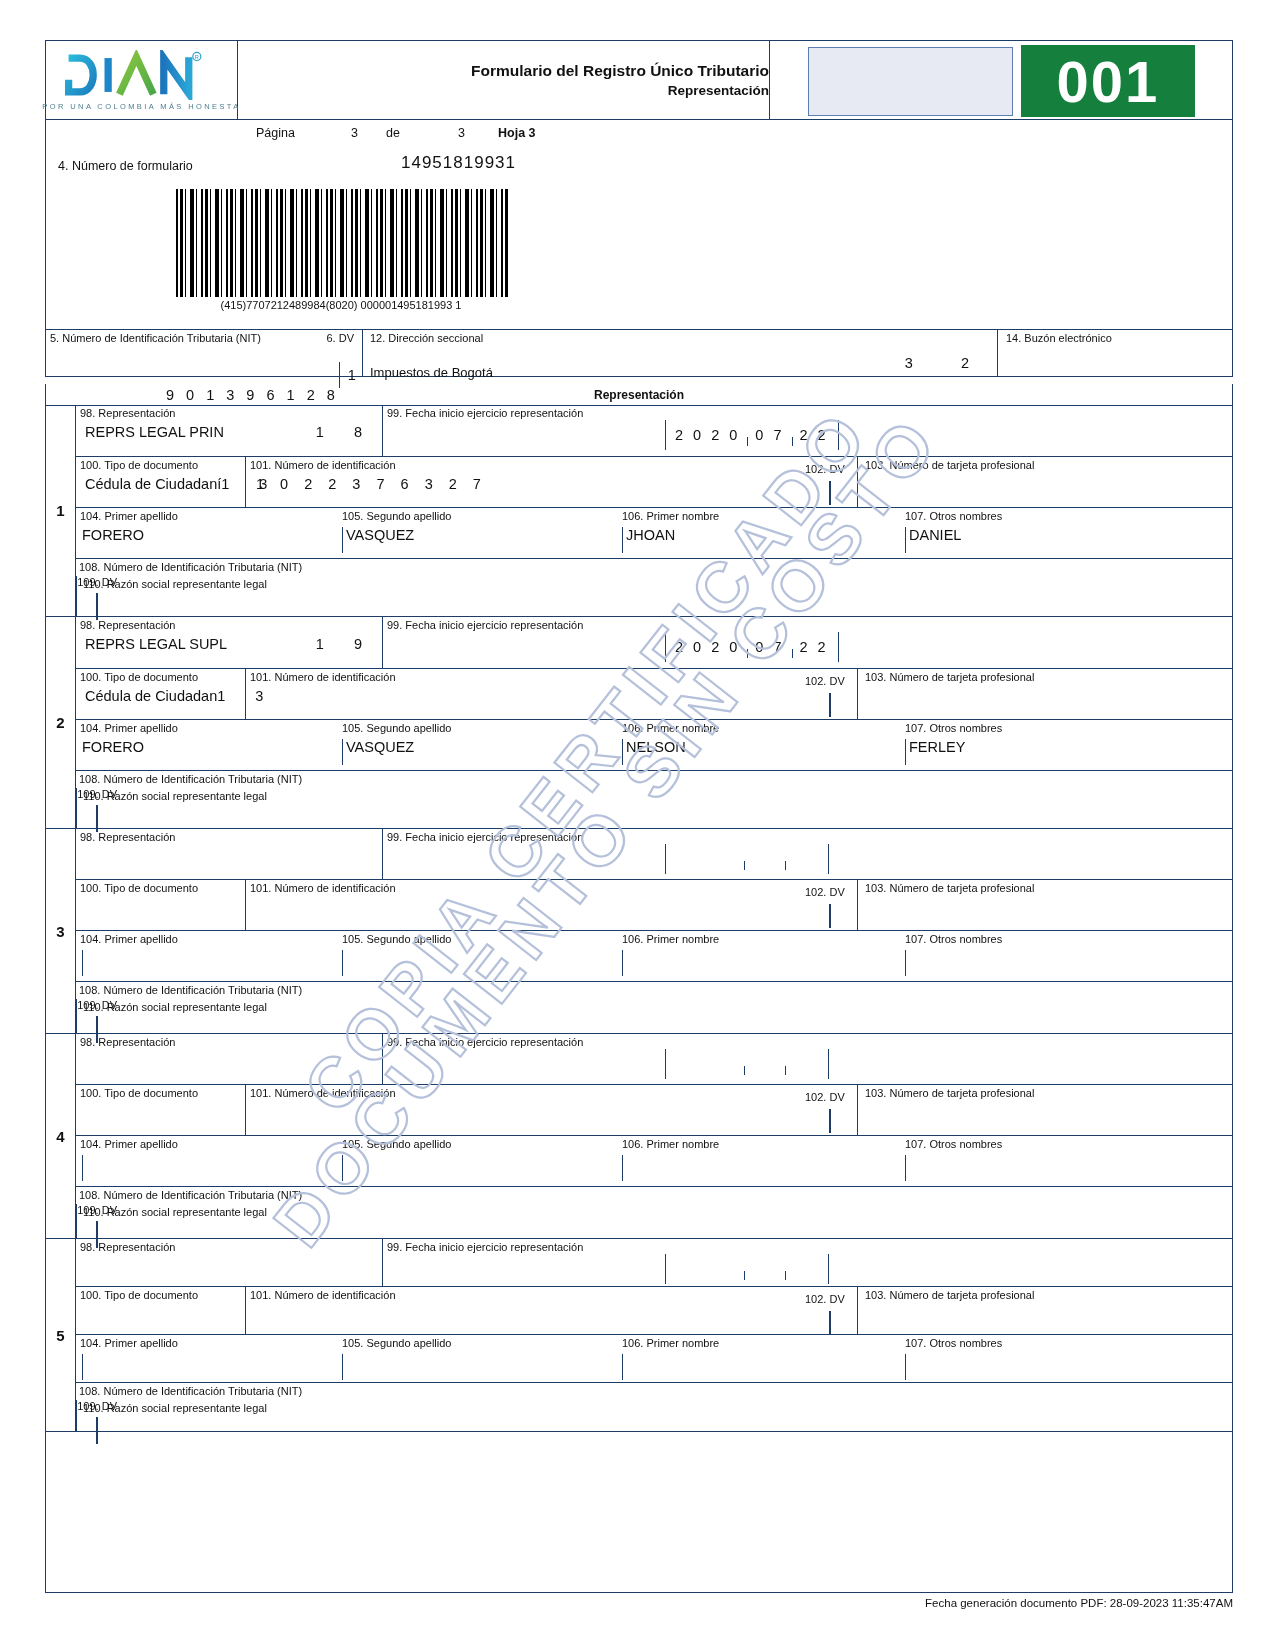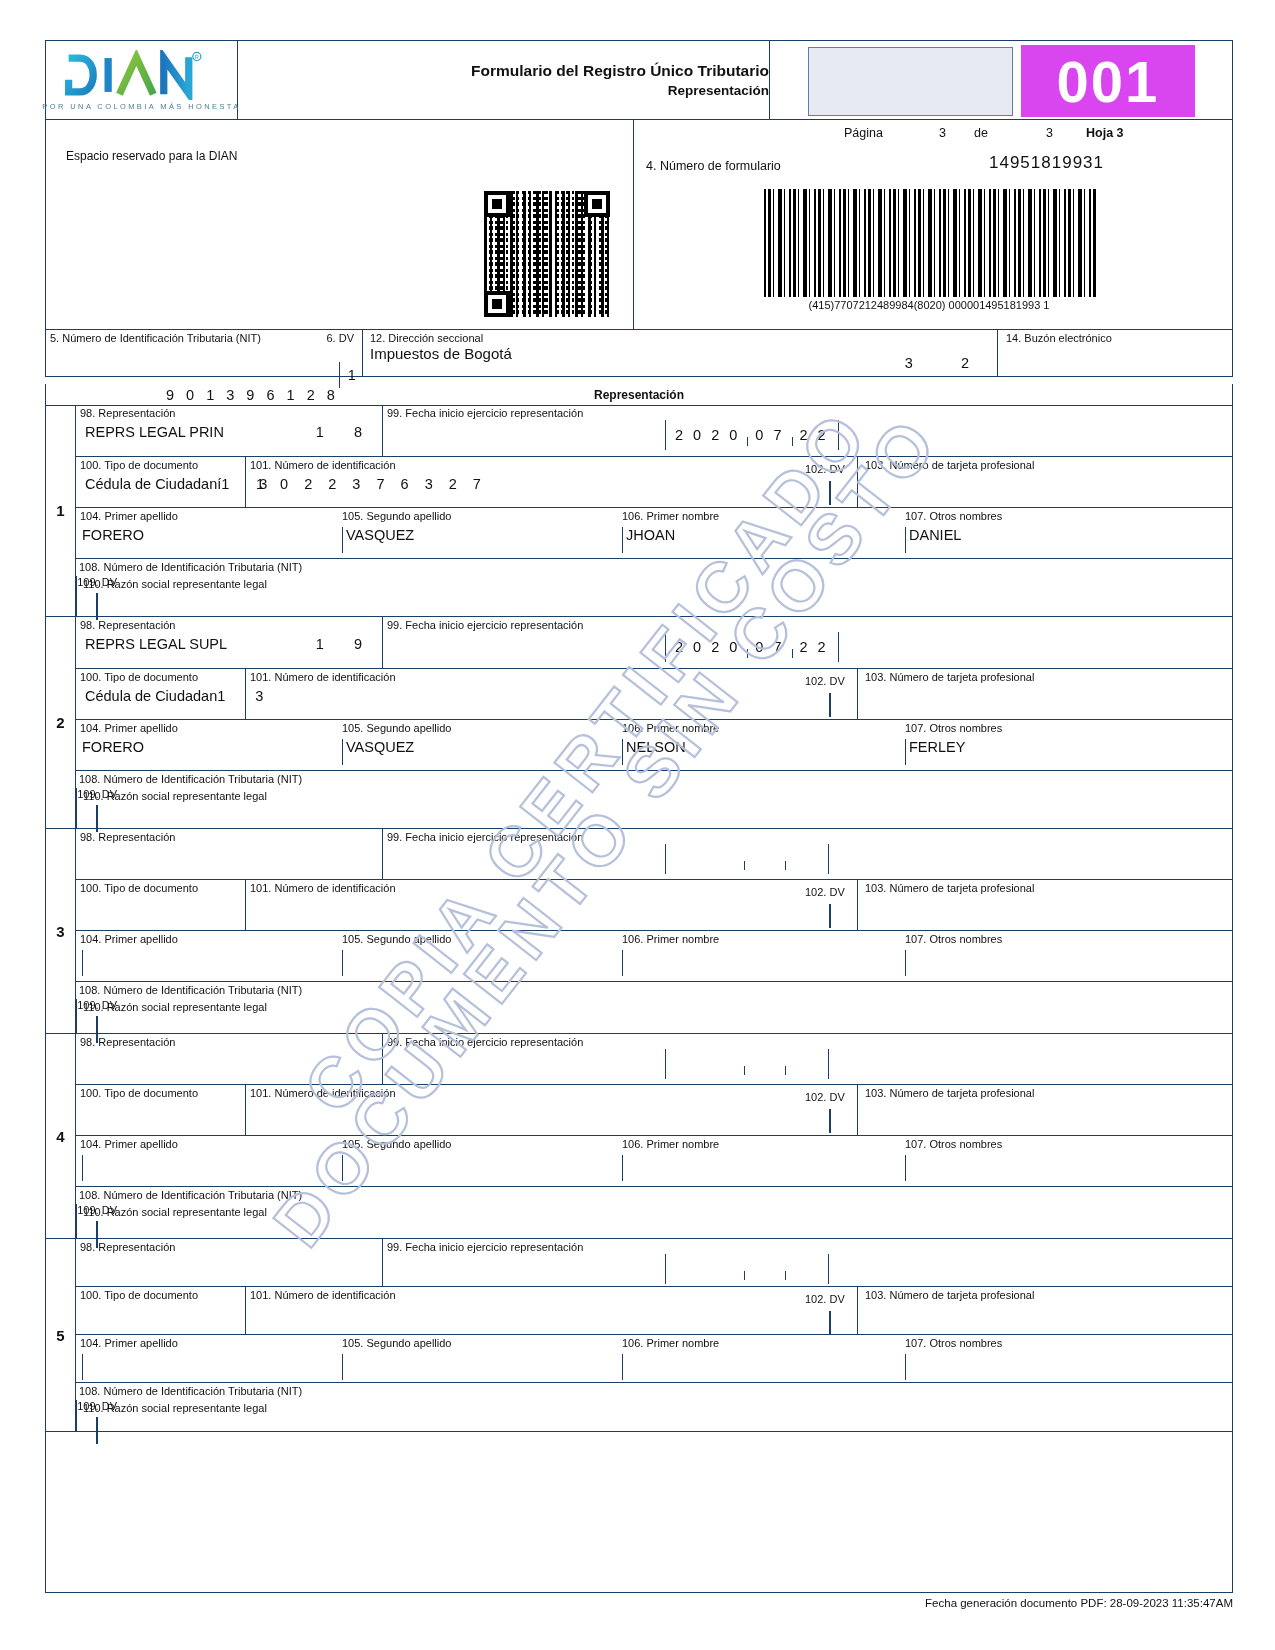--- a/index.html
+++ b/index.html
@@ -51,21 +51,21 @@
   #nit-row{position:absolute;left:45px;top:329px;width:1188px;height:48px;
            border:1.5px solid #1c3e66;border-top:none;display:flex;box-sizing:border-box;}
   .nit-cell{width:317px;border-right:1px solid #1c3e66;box-sizing:border-box;padding:3px 0 0 4px;}
   .nit-lblrow{display:flex;justify-content:space-between;padding-right:8px;}
   .nit-valrow{display:flex;align-items:center;margin-top:2px;}
   .nit-digits{margin-left:116px;font-size:14.5px;letter-spacing:4px;white-space:nowrap;margin-top:40px;}
   .tick{display:inline-block;width:1px;height:26px;background:#1c3e66;vertical-align:top;}
   .tick.bold{width:2px;}
   .nit-dv-val{font-size:14.5px;margin-left:8px;}
   .secc-cell{width:635px;border-right:1px solid #1c3e66;box-sizing:border-box;position:relative;padding:3px 0 0 7px;}
-  .secc-val{font-size:15px;margin-top:0;}
+  .secc-val{font-size:13px;margin-top:20px;}
   .secc-code{position:absolute;right:6px;bottom:5px;font-size:14.5px;letter-spacing:22px;white-space:nowrap;}
   .buzon-cell{flex:1;padding:3px 0 0 8px;}
   
   #rep-title{position:absolute;left:45px;top:384px;width:1188px;height:22px;
              border:1.5px solid #1c3e66;border-top:none;box-sizing:border-box;
              display:flex;align-items:center;justify-content:center;
              font-size:12px;font-weight:bold;}
   #blocks{position:absolute;left:45px;top:405px;width:1188px;height:1188px;
           border:1.5px solid #1c3e66;border-top:none;box-sizing:border-box;}
   .block{display:flex;border-bottom:1px solid #1c3e66;}
@@ -139,34 +139,25 @@
         <text x="173" y="11" text-anchor="middle" font-size="7" fill="#2a9fd0">R</text>
       </svg>
       <div class="logo-tagline">POR UNA COLOMBIA MÁS HONESTA</div>
     </div>
     <div class="title-cell">
       <div class="title-l1">Formulario del Registro Único Tributario</div>
       <div class="title-l2">Representación</div>
     </div>
     <div class="head-right">
       <div class="gray-box"></div>
-      <div class="blue-box" style="background:#d946ef;">001</div>
+      <div class="blue-box" style="background:#15803d;">001</div>
     </div>
   </div>
 
   <div id="band2">
-    <div class="reserved-cell">
-      <div class="reserved-lbl">Espacio reservado para la DIAN</div>
-      <div class="qr">
-        <div class="qr-noise"></div>
-        <div class="qf tl"></div>
-        <div class="qf tr"></div>
-        <div class="qf bl"></div>
-      </div>
-    </div>
     <div class="formnum-cell">
       <div class="pagina-line">
         <span class="pg-lbl">Página</span>
         <span class="pg-num">3</span>
         <span class="pg-de">de</span>
         <span class="pg-tot">3</span>
         <span class="pg-hoja">Hoja 3</span>
       </div>
       <div class="formnum-lbl">4. Número de formulario</div>
       <div class="formnum-val">14951819931</div>

